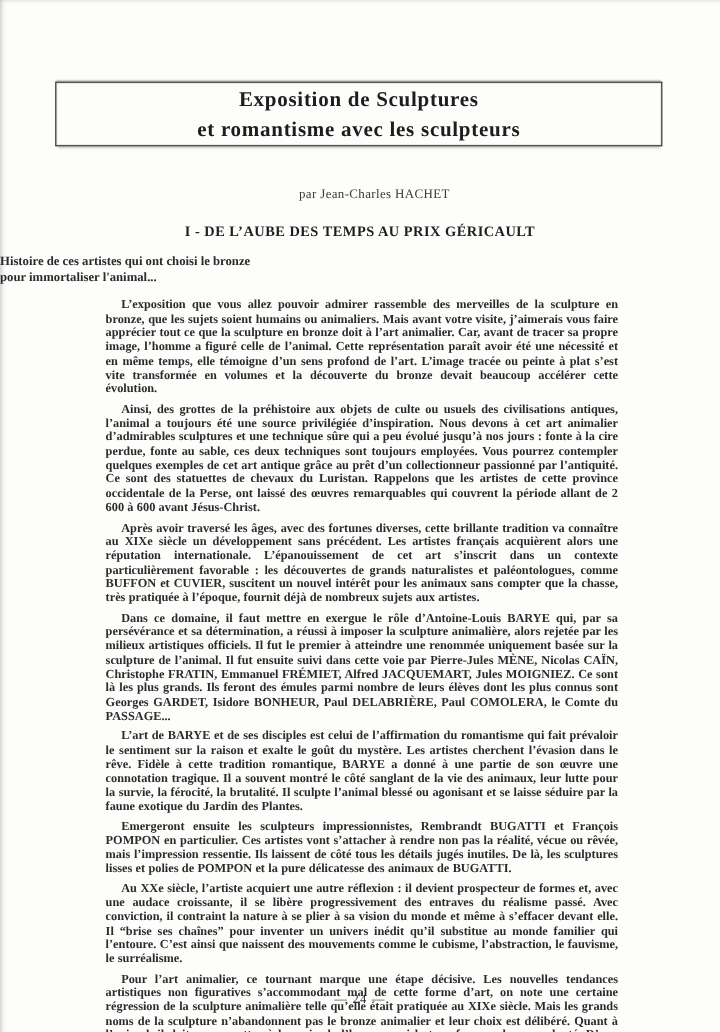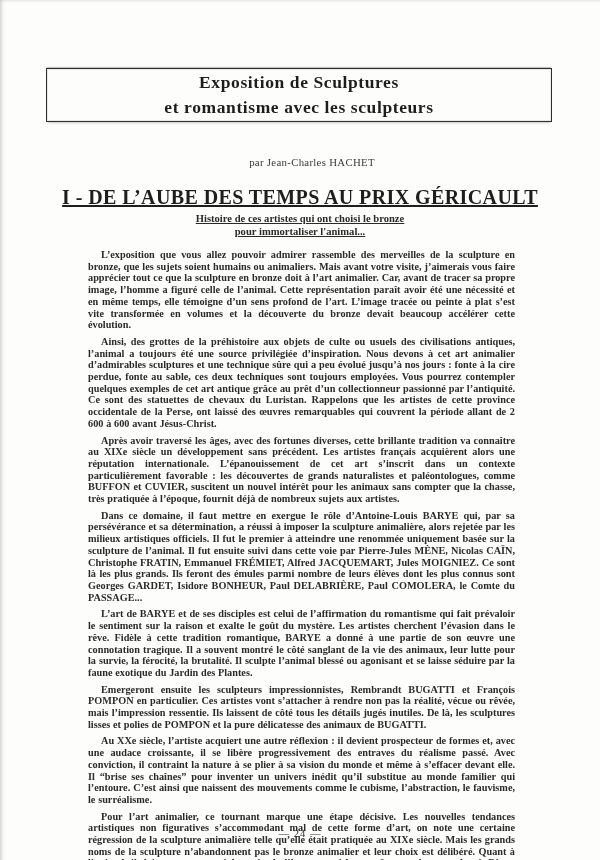--- a/index.html
+++ b/index.html
@@ -62,36 +62,34 @@
     color: #3a3a3a;
     letter-spacing: 0.3px;
   }
   .section-heading {
     position: absolute;
     top: 186px;
     left: 0;
     width: 100%;
     text-align: center;
     font-weight: bold;
-    font-size: 20px;
+    font-size: 12px;
     letter-spacing: 0.4px;
     color: #1e1e1e;
-    text-decoration: underline;
   }
   .subtitle {
     position: absolute;
     top: 212px;
     left: 0;
     width: 100%;
-    text-align: center;
+    text-align: left;
     font-weight: bold;
     font-size: 10.6px;
     line-height: 1.25;
     color: #2a2a2a;
-    text-decoration: underline;
   }
   .body-text {
     position: absolute;
     left: 88px;
     top: 249px;
     width: 427px;
     font-weight: bold;
   }
   .body-text p {
     margin: 0 0 5px 0;

